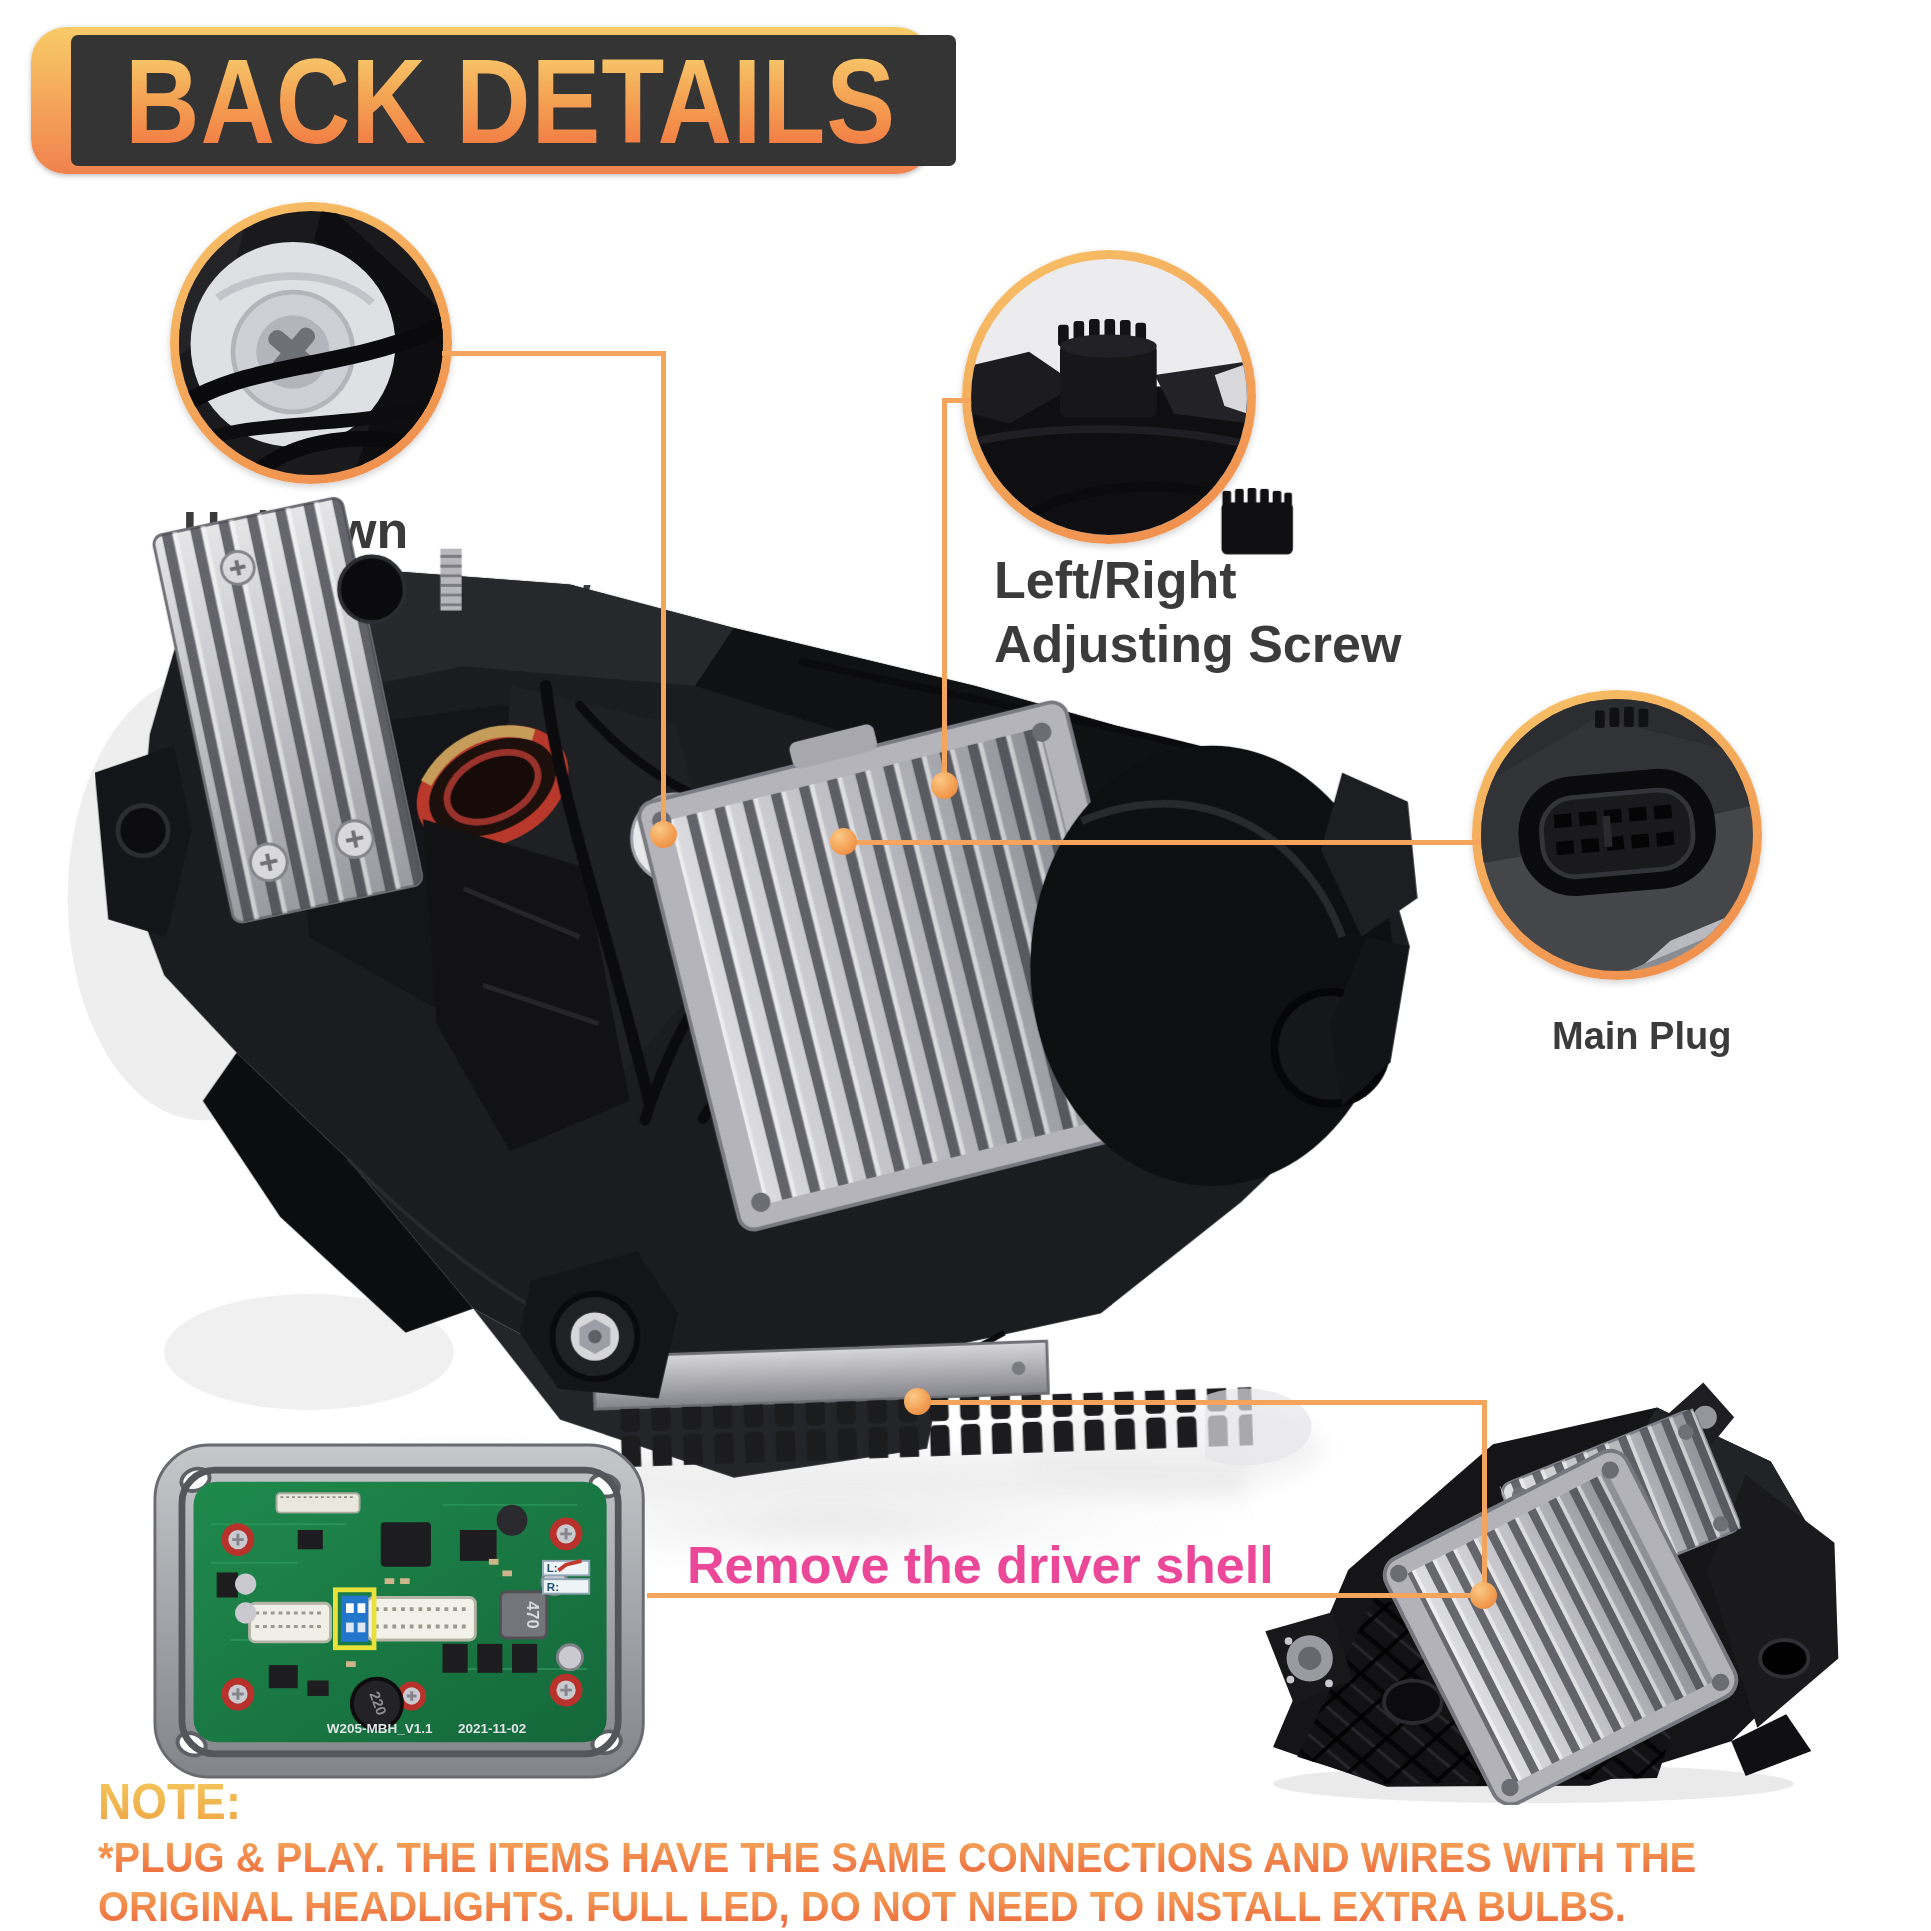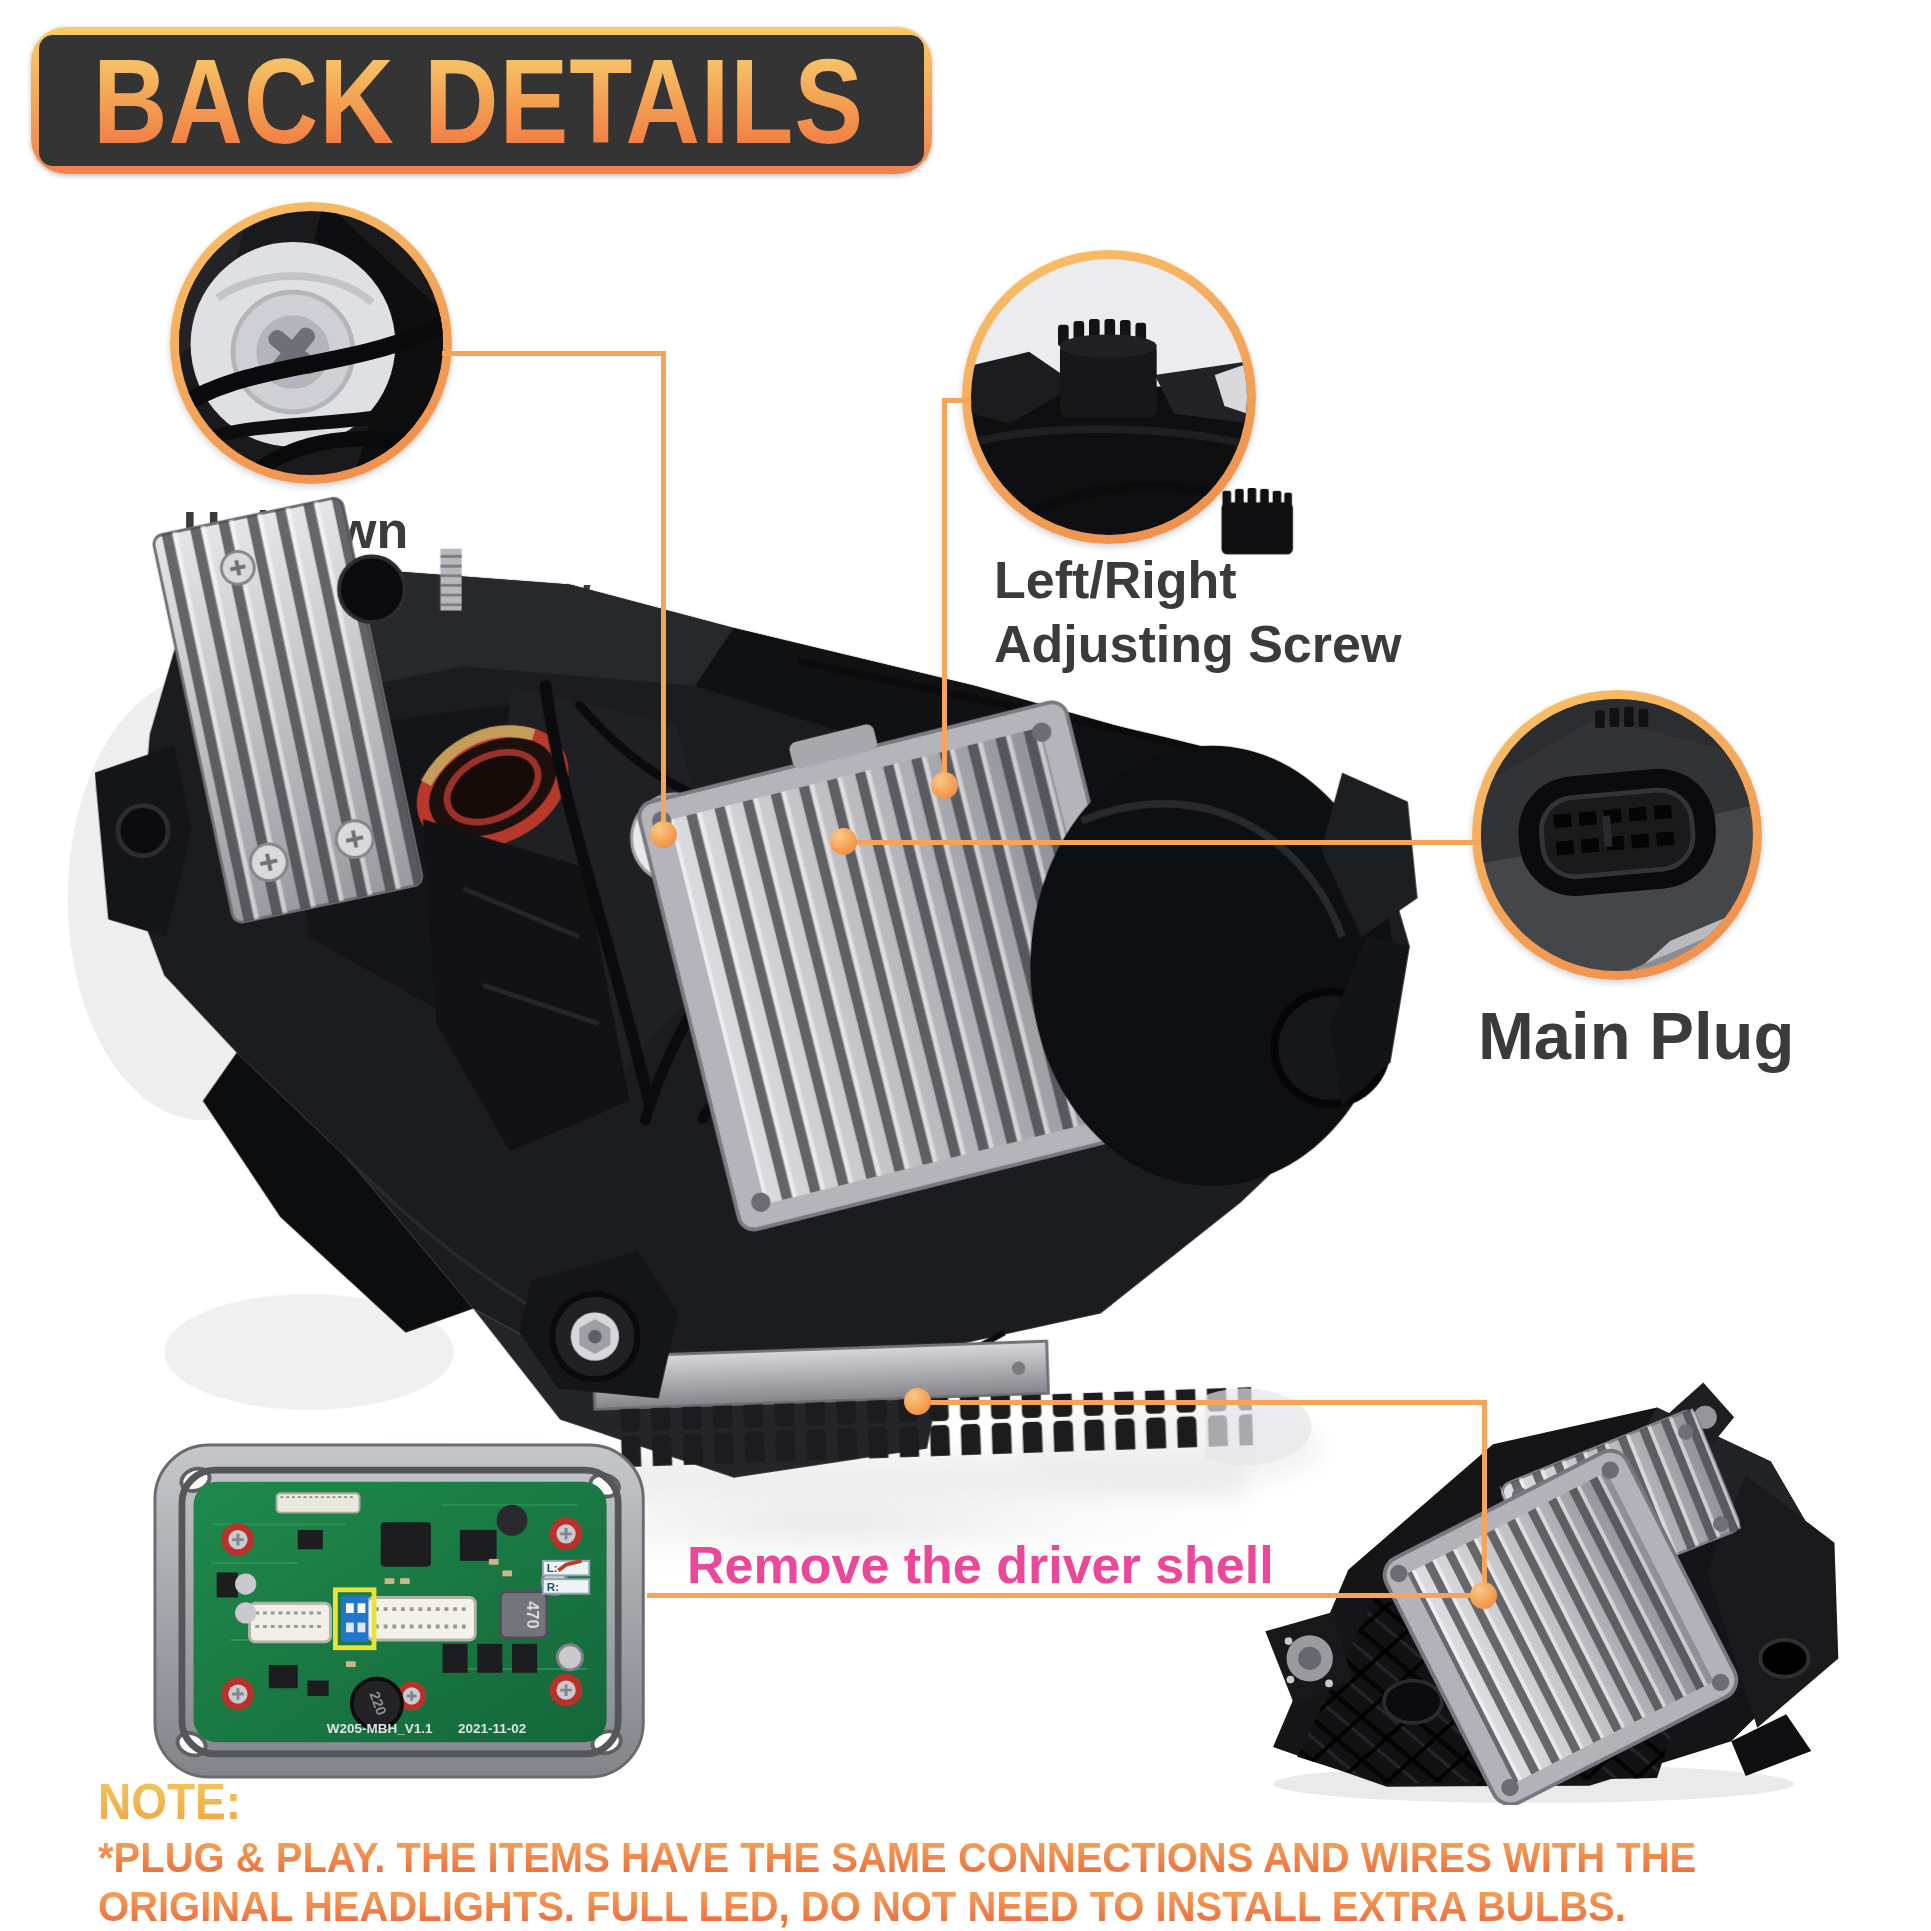--- a/index.html
+++ b/index.html
@@ -9,22 +9,22 @@
     font-family:"Liberation Sans", sans-serif; overflow:hidden;
   }
   
   .banner {
     position:absolute; left:31px; top:27px; width:901px; height:147px;
     border-radius:35px; padding:7.7px;
     background:linear-gradient(180deg,#F8CB67 0%,#F0824E 100%);
     box-shadow:0 1.9px 5.8px rgba(0,0,0,0.25);
   }
   .banner-inner {
-    width:100%; height:100%; border-radius:14px; background:#343434;
-    display:flex; align-items:center; padding-left:54px; overflow:hidden;
+    width:100%; height:100%; border-radius:7px; background:#343434;
+    display:flex; align-items:center; padding-left:54px; overflow:hidden;margin-left:32px;
   }
   .banner-title {
     font-size:120px; font-weight:bold; letter-spacing:1px; white-space:nowrap;
     transform:scaleX(0.86); transform-origin:left center;
     color:#F29A4C;
     background:linear-gradient(180deg,#F8D06F 8%,#F4A354 48%,#F1703F 95%);
     -webkit-background-clip:text; background-clip:text;
   }
   @supports ((-webkit-background-clip:text) or (background-clip:text)) {
     .banner-title { color:transparent; }
@@ -41,21 +41,21 @@
   .c1 { left:170px; top:202px; width:282px; height:282px; }
   .c2 { left:962px; top:250px; width:294px; height:294px; }
   .c3 { left:1472px; top:690px; width:290px; height:290px; }
   
   .label {
     position:absolute; color:#3B3B3B; font-weight:bold; font-size:52px;
     line-height:64px; white-space:nowrap;
   }
   .lab1 { left:183px; top:498px; }
   .lab2 { left:994px; top:548px; }
-  .lab3 { left:1478px; top:1004px; font-size:67px; }
+  .lab3 { left:1552px; top:1004px; font-size:38px; }
   .lab-shell {
     position:absolute; left:687px; top:1535px; color:#ec4899;
     font-weight:bold; font-size:52px; white-space:nowrap; z-index:4;
   }
   
   .cline { position:absolute; background:#F4A45B; z-index:5; }
   .cdot {
     position:absolute; width:27px; height:27px; border-radius:50%; z-index:6;
     background:radial-gradient(circle at 35% 30%,#FBC986 0%,#F3A054 55%,#EC8038 100%);
   }

